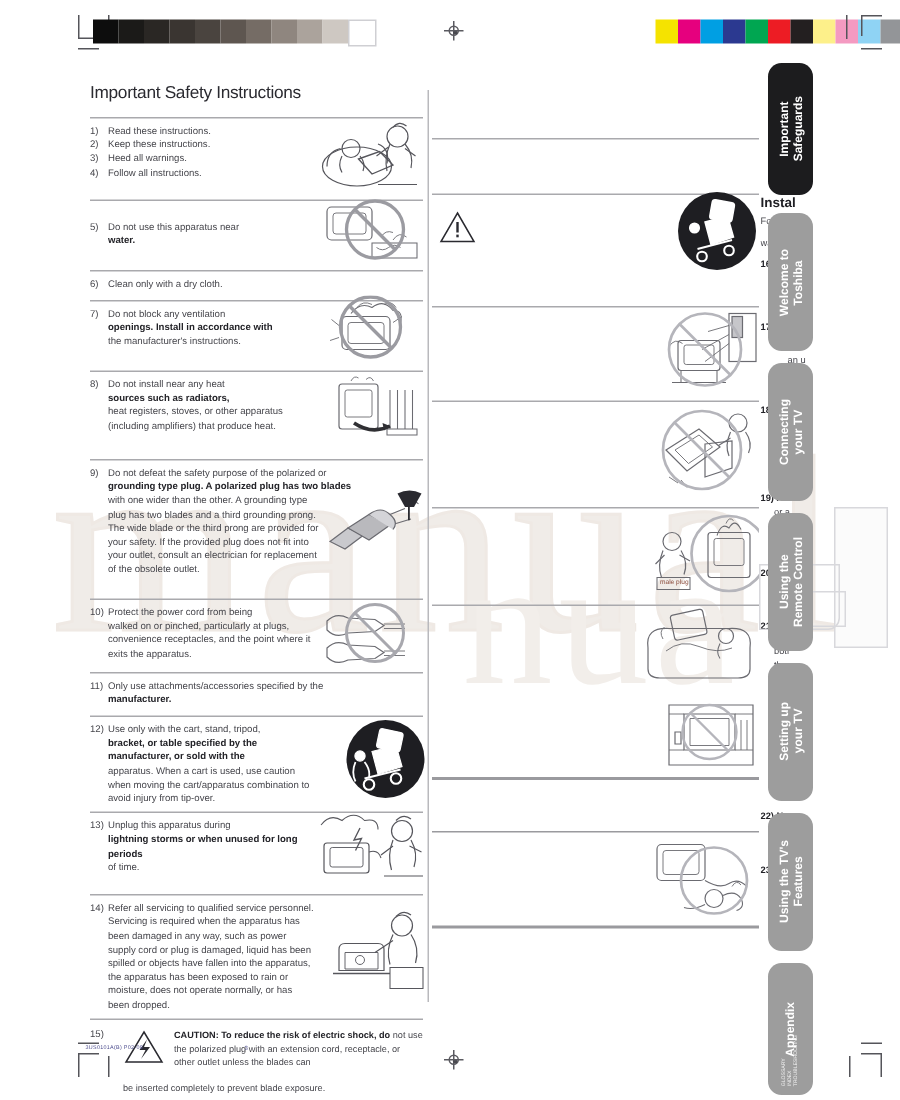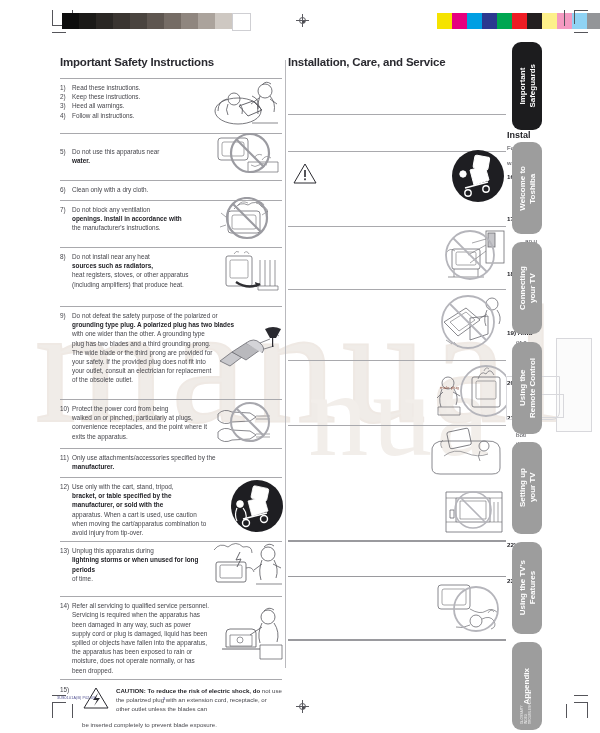--- a/index.html
+++ b/index.html
@@ -38,21 +38,21 @@
 
   
   #page{position:absolute;left:0;top:42px;width:600px;height:650px;z-index:2;}
 
   #col-left{position:absolute;left:60px;top:14px;width:222px;}
   #col-mid{position:absolute;left:288px;top:14px;width:218px;}
   #col-right{position:absolute;left:507px;top:88px;width:63px;overflow:hidden;}
 
   .col-divider{position:absolute;left:285px;top:18px;width:1px;height:608px;background:#b9b9bd;}
 
-  h1.sec-title{font-size:11.5px;font-weight:bold;color:#2a2a30;margin:0 0 10px 0;
+  h1.sec-title{font-size:11.5px;font-weight:normal;color:#2a2a30;margin:0 0 10px 0;
                letter-spacing:-0.2px;}
 
   .rule{height:1px;background:#a9a9ad;margin:0;}
   .rule.thick{height:1.5px;background:#9a9a9e;}
 
   .item{position:relative;padding:4px 0 4px 0;min-height:12px;}
   .item .txt{font-size:6.4px;line-height:9.2px;color:#46464c;width:150px;}
   .item .txt b{color:#232328;font-weight:bold;}
   .num{display:inline-block;width:12px;text-align:left;}
   .body-ind{display:block;padding-left:12px;}
@@ -413,21 +413,20 @@
       <div class="ctext">
         <b>CAUTION: To reduce the risk of electric shock, do</b>
         <span>not use the polarized plug with an extension cord, receptacle, or other outlet unless the blades can</span>
       </div>
     </div>
     <div class="caution-tail">be inserted completely to prevent blade exposure.</div>
 
   </div>
 
   <div id="col-mid">
-    <h1 class="sec-title">Installation, Care, and Service</h1>
 
     <div style="height:36px;"></div>
     <div class="rule"></div>
 
     <div class="band" style="height:36px;"></div>
     <div class="rule"></div>
 
     <div class="band" style="height:74px;">
       <div style="position:absolute;left:4px;top:10px;">
         <svg width="26" height="23" viewBox="0 0 26 23">

